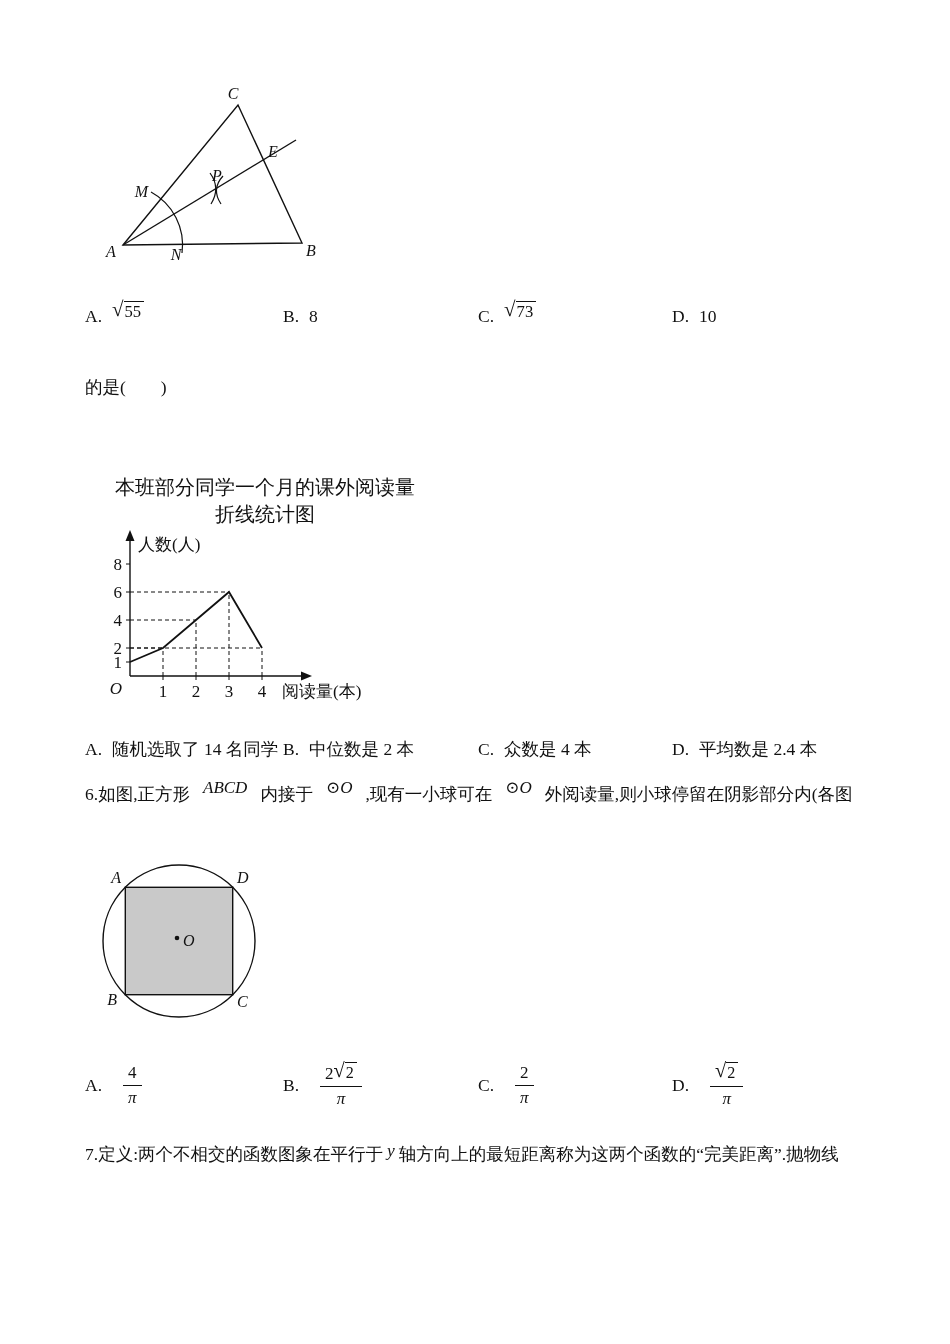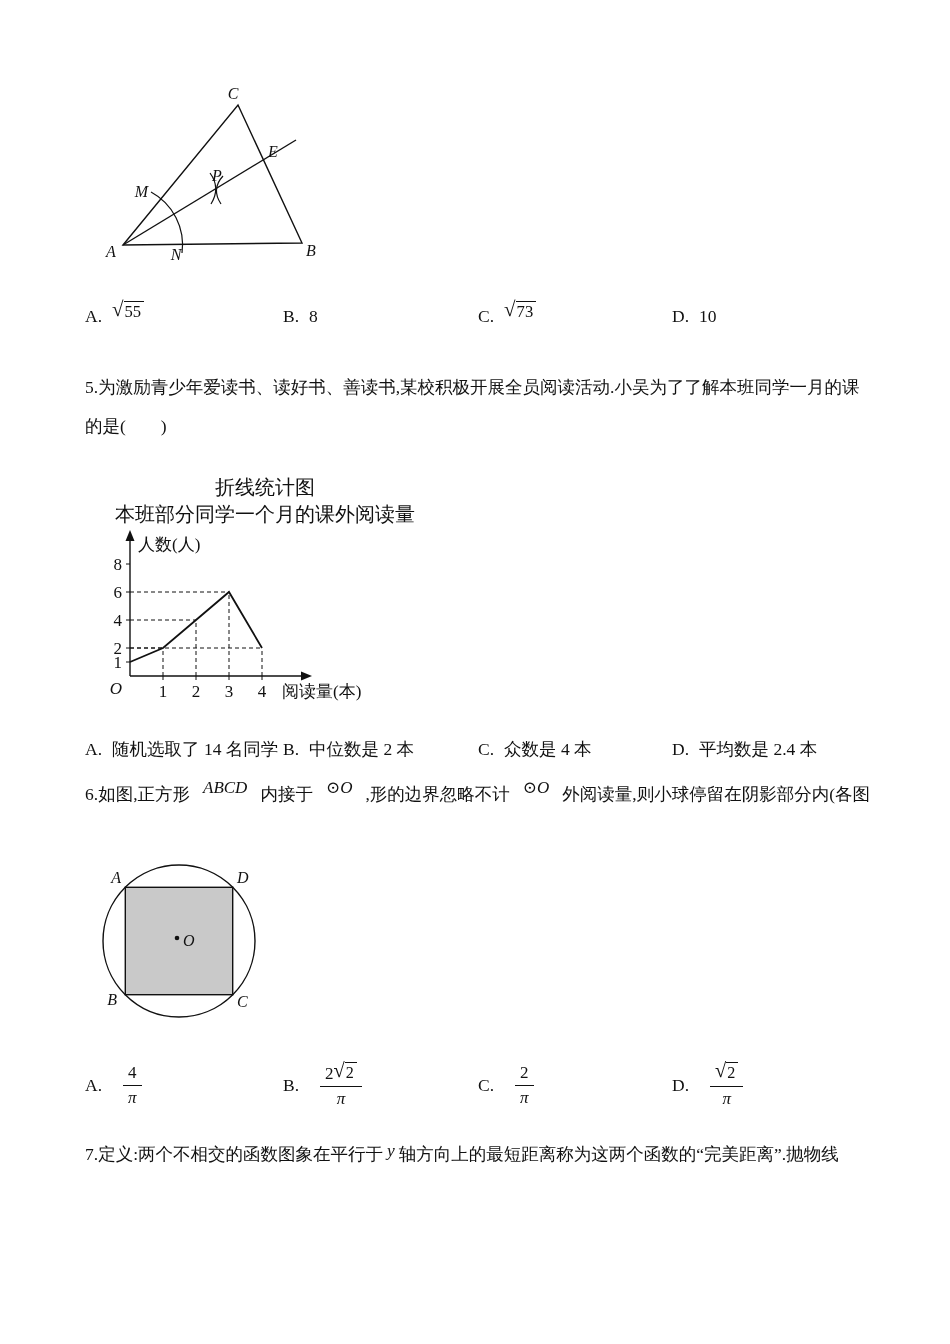--- a/index.html
+++ b/index.html
@@ -65,27 +65,26 @@
       <span class="rad">√</span>
         <span class="radicand">73</span>
     </span>
   </div>
   <div class="opt" style="left:672px;top:300px;">
     <span class="olabel">D.</span>
     <span class="oval">10</span>
   </div>
 
   <div class="abs" id="q5-text" style="left:85px;top:368px;">
-    <div>5.为激励青少年爱读书、读好书、善读书,某校积极开展全员阅读活动.小吴为了了解本班同学一月的课</div>
     <div>的是(　　)</div>
   </div>
 
   <div class="abs" id="chart-title" style="left:75px;top:474px;">
+    <div>本班部分同学一个月的课外阅读量</div>
     <div>折线统计图</div>
-    <div>本班部分同学一个月的课外阅读量</div>
   </div>
 
   <svg class="abs" id="chart-svg" style="left:90px;top:528px;" width="350" height="185" viewBox="0 0 350 185">
       <line x1="40" y1="148" x2="40" y2="12" stroke="#111" stroke-width="1.4"></line>
       <line x1="40" y1="148" x2="212" y2="148" stroke="#111" stroke-width="1.4"></line>
       <path d="M35.5,13 L40,2 L44.5,13 Z" fill="#111"></path>
       <path d="M211,143.5 L222,148 L211,152.5 Z" fill="#111"></path>
       <line x1="73" y1="148" x2="73" y2="120" stroke="#111" stroke-width="1" stroke-dasharray="4 3"></line>
       <line x1="40" y1="120" x2="73" y2="120" stroke="#111" stroke-width="1" stroke-dasharray="4 3"></line>
       <line x1="106" y1="148" x2="106" y2="92" stroke="#111" stroke-width="1" stroke-dasharray="4 3"></line>
@@ -125,21 +124,21 @@
     <span class="olabel">B.</span><span>中位数是 2 本</span>
   </div>
   <div class="abs textline" style="left:478px;top:737px;text-align:center;">
     <span class="olabel">C.</span><span>众数是 4 本</span>
   </div>
   <div class="abs textline" style="left:672px;top:737px;">
     <span class="olabel">D.</span><span>平均数是 2.4 本</span>
   </div>
 
   <div class="abs textline" style="left:85px;top:782px;">
-    <span>6.如图,正方形</span><span class="raised">ABCD</span><span>内接于</span><span class="raised">⊙O</span><span>,形的边界忽略不计</span><span class="raised">⊙O</span><span>外阅读量,则小球停留在阴影部分内(各图</span>
+    <span>6.如图,正方形</span><span class="raised">ABCD</span><span>内接于</span><span class="raised">⊙O</span><span>,现有一小球可在</span><span class="raised">⊙O</span><span>外阅读量,则小球停留在阴影部分内(各图</span>
   </div>
 
   <svg class="abs" id="fig-circle" style="left:90px;top:862px;" width="215" height="170" viewBox="0 0 215 170">
     <circle cx="89" cy="79" r="76" fill="none" stroke="#111" stroke-width="1.4"></circle>
     <rect x="35.3" y="25.3" width="107.4" height="107.4" stroke="#111" stroke-width="1.4" fill="#c9c9c9"></rect>
     <circle cx="87" cy="76" r="2.3" fill="#111"></circle>
     <text class="fig-label" x="93" y="84">O</text>
     <text class="fig-label" x="31" y="21" text-anchor="end">A</text>
     <text class="fig-label" x="147" y="21">D</text>
     <text class="fig-label" x="27" y="143" text-anchor="end">B</text>

